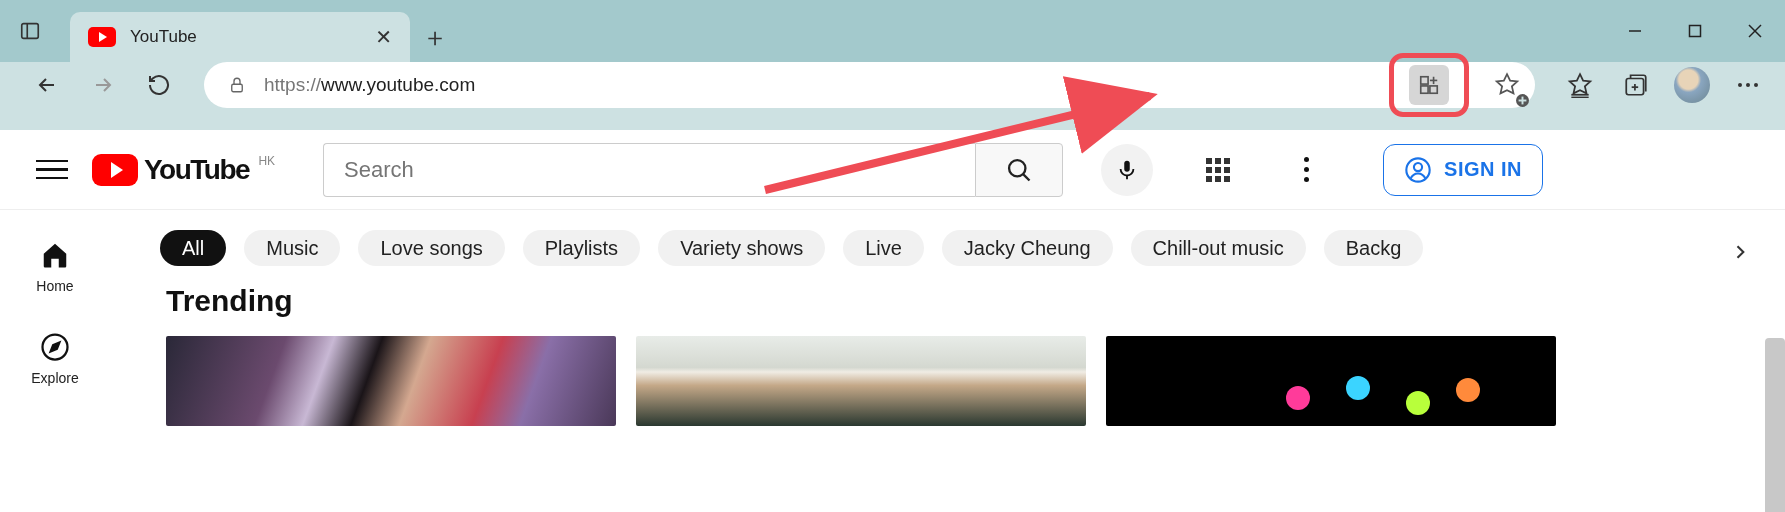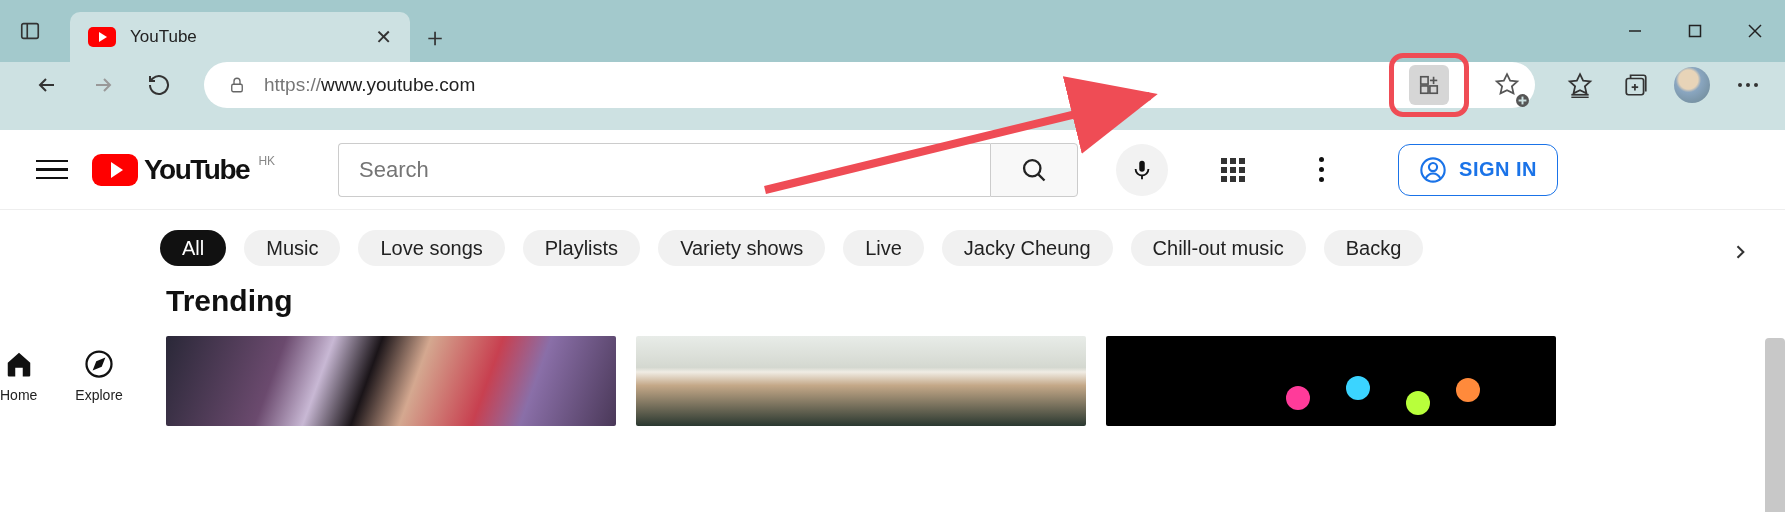--- a/index.html
+++ b/index.html
@@ -42,33 +42,33 @@
 
 .yt-page { flex: 1; background: #fff; position: relative; overflow: hidden; }
 .yt-header { height: 80px; display: flex; align-items: center; padding: 0 32px 0 36px; border-bottom: 1px solid #eee; gap: 24px; }
 .hamburger { width: 32px; height: 32px; display: flex; flex-direction: column; justify-content: center; gap: 6px; cursor: pointer; }
 .hamburger span { height: 2.5px; background: #111; }
 .yt-logo { display: flex; align-items: center; gap: 2px; position: relative; }
 .yt-logo .play-rect { width: 46px; height: 32px; background: #f00; border-radius: 9px; display: flex; align-items: center; justify-content: center; }
 .yt-logo .play-rect::after { content: ""; border-left: 12px solid #fff; border-top: 8px solid transparent; border-bottom: 8px solid transparent; margin-left: 3px; }
 .yt-logo .yt-word { font-size: 28px; font-weight: 700; letter-spacing: -1.5px; color: #111; margin-left: 4px; }
 .yt-logo .region { font-size: 12px; color: #888; position: absolute; right: -26px; top: 0; }
-.yt-search { flex: 1; max-width: 740px; height: 54px; display: flex; margin-left: 65px; }
+.yt-search { flex: 1; max-width: 740px; height: 54px; display: flex; margin-left: 50px; }
 .yt-search input { flex: 1; border: 1px solid #ccc; border-right: none; border-radius: 4px 0 0 4px; padding: 0 20px; font-size: 22px; color: #888; outline: none; }
 .yt-search .s-btn { width: 88px; border: 1px solid #ccc; background: #f8f8f8; border-radius: 0 4px 4px 0; display: flex; align-items: center; justify-content: center; cursor: pointer; }
 .mic-btn { width: 52px; height: 52px; border-radius: 50%; background: #f2f2f2; display: flex; align-items: center; justify-content: center; margin-left: 14px; cursor: pointer; }
 .apps-btn, .more-btn { width: 46px; height: 46px; display: flex; align-items: center; justify-content: center; cursor: pointer; margin-left: 18px; }
 .grid9 { display: grid; grid-template-columns: repeat(3, 6px); grid-template-rows: repeat(3, 6px); gap: 3px; }
 .grid9 span { background: #333; }
 .more-dots { display: flex; flex-direction: column; gap: 5px; }
 .more-dots span { width: 5px; height: 5px; border-radius: 50%; background: #111; }
 .signin-btn { height: 52px; border: 1.5px solid #1a73e8; color: #1a73e8; font-size: 20px; font-weight: 600; display: flex; align-items: center; padding: 0 20px; gap: 12px; border-radius: 12px; margin-left: 30px; cursor: pointer; letter-spacing: 0.5px; }
 
 .yt-body { display: flex; height: calc(100% - 80px); }
-.yt-sidebar { width: 110px; display: flex; flex-direction: row; align-items: center; padding-top: 30px; gap: 38px; }
+.yt-sidebar { width: 110px; display: flex; flex-direction: column; align-items: center; padding-top: 30px; gap: 38px; }
 .side-item { display: flex; flex-direction: column; align-items: center; gap: 8px; cursor: pointer; }
 .side-item span { font-size: 14px; color: #222; }
 
 .yt-main { flex: 1; position: relative; padding-right: 20px; }
 .chips { display: flex; align-items: center; gap: 18px; padding: 20px 0 12px 50px; position: relative; }
 .chip { height: 36px; padding: 0 22px; border-radius: 22px; background: #f1f1f1; display: flex; align-items: center; font-size: 20px; color: #222; cursor: pointer; white-space: nowrap; }
 .chip.active { background: #111; color: #fff; }
 .chip-next { position: absolute; right: 0; top: 20px; width: 50px; height: 44px; display: flex; align-items: center; justify-content: center; background: linear-gradient(to left, #fff 60%, transparent); cursor: pointer; }
 
 .section-title { font-size: 30px; font-weight: 700; color: #111; padding: 6px 0 18px 56px; }

